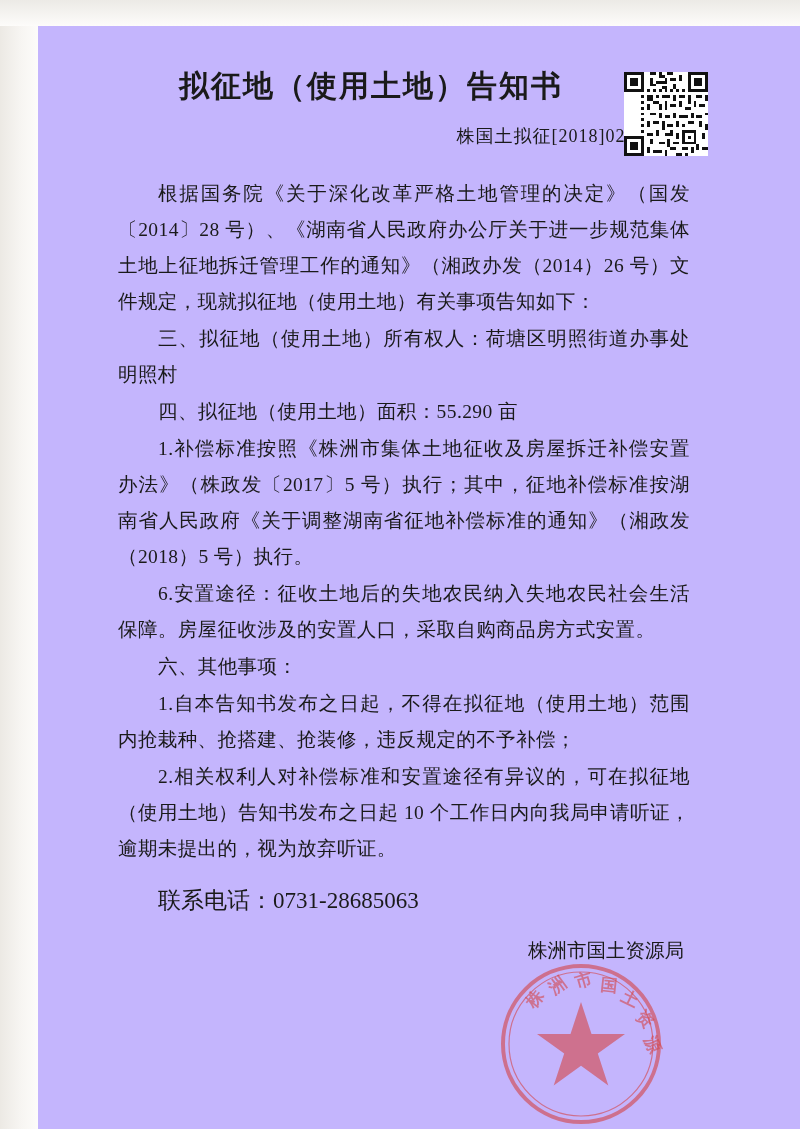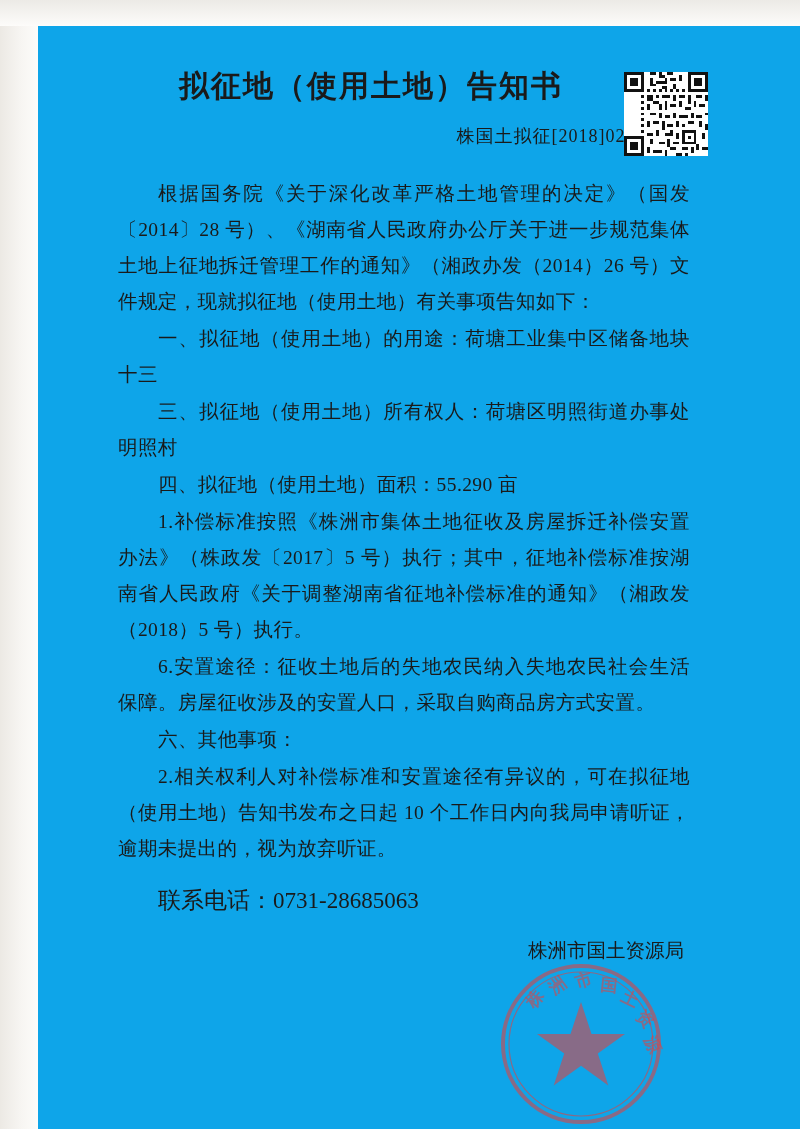--- a/index.html
+++ b/index.html
@@ -11,21 +11,21 @@
     height: 1129px;
     background: #ffffff;
     font-family: "Liberation Serif", "DejaVu Serif", serif;
     color: #1a1a1a;
     overflow: hidden;
   }
   .page {
     position: relative;
     width: 800px;
     height: 1129px;
-    background: #0ea5e9;
+    background: #c4b5fd;
     box-sizing: border-box;
   }
   
   .scan-edge-left {
     position: absolute;
     left: 0; top: 0; bottom: 0;
     width: 38px;
     background: linear-gradient(to right, #ece9e4 0%, #f7f5f2 55%, #fdfcfa 100%);
     pointer-events: none;
   }
@@ -227,26 +227,26 @@
             <rect x="18" y="28" width="2" height="1"></rect>
               <rect x="21" y="28" width="1" height="1"></rect>
           </g>
         </svg>
       </div>
     </div>
 
     <div class="doc-number">株国土拟征[2018]029 号</div>
 
     <p class="para indent2">根据国务院《关于深化改革严格土地管理的决定》（国发〔2014〕28 号）、《湖南省人民政府办公厅关于进一步规范集体土地上征地拆迁管理工作的通知》（湘政办发（2014）26 号）文件规定，现就拟征地（使用土地）有关事项告知如下：</p>
-    <p class="para indent2">一、拟征地（使用土地）的用途：荷塘工业集中区储备地块十三</p>
     <p class="para indent2">三、拟征地（使用土地）所有权人：荷塘区明照街道办事处明照村</p>
     <p class="para indent2">四、拟征地（使用土地）面积：55.290 亩</p>
     <p class="para indent2">1.补偿标准按照《株洲市集体土地征收及房屋拆迁补偿安置办法》（株政发〔2017〕5 号）执行；其中，征地补偿标准按湖南省人民政府《关于调整湖南省征地补偿标准的通知》（湘政发（2018）5 号）执行。</p>
     <p class="para indent2">6.安置途径：征收土地后的失地农民纳入失地农民社会生活保障。房屋征收涉及的安置人口，采取自购商品房方式安置。</p>
     <p class="para indent2">六、其他事项：</p>
+    <p class="para indent2">1.自本告知书发布之日起，不得在拟征地（使用土地）范围内抢栽种、抢搭建、抢装修，违反规定的不予补偿；</p>
     <p class="para indent2">2.相关权利人对补偿标准和安置途径有异议的，可在拟征地（使用土地）告知书发布之日起 10 个工作日内向我局申请听证，逾期未提出的，视为放弃听证。</p>
 
     <div class="contact">联系电话：0731-28685063</div>
 
     <div class="signature">株洲市国土资源局</div>
 
   </div>
 
   <div class="seal">
     <svg viewBox="0 0 178 178" width="178" height="178">

